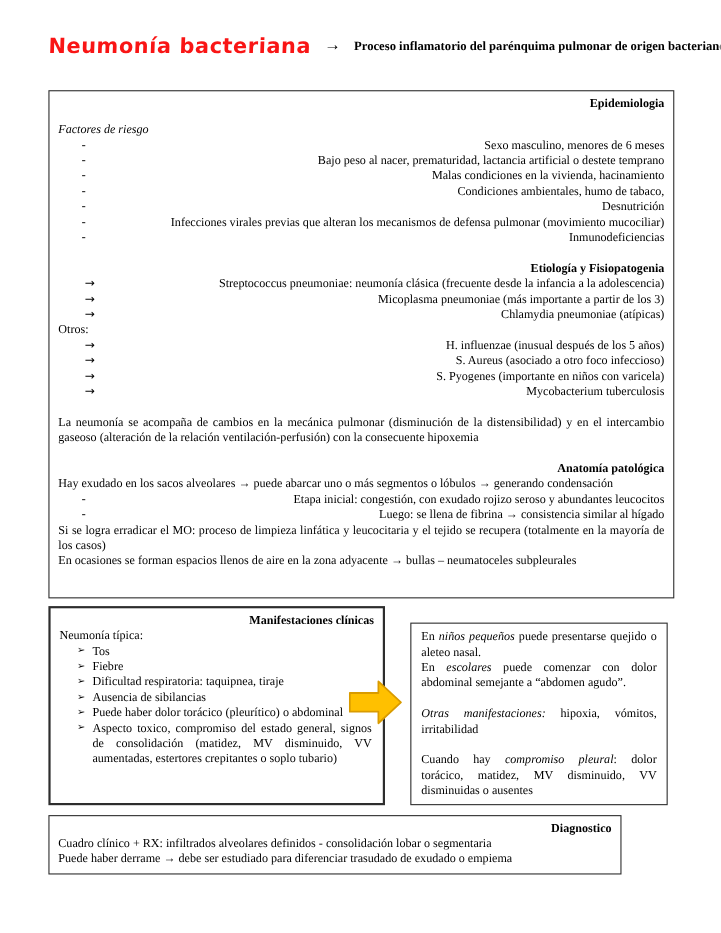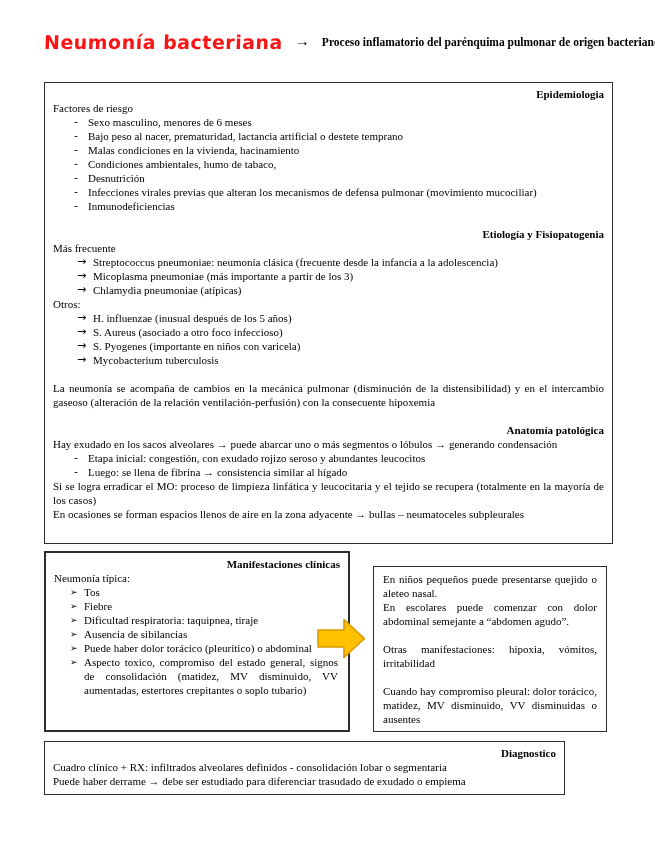--- a/index.html
+++ b/index.html
@@ -21,26 +21,26 @@
   .subtitle{font-weight:bold;font-size:11.5px;white-space:nowrap;}
   
   .box{border:1.5px solid #2d2d2d;background:#fff;box-sizing:border-box;padding:4px 8px;}
   #box-overview{left:44px;top:82px;width:569px;min-height:462px;}
   #box-manifest{left:44px;top:551px;width:306px;min-height:181px;border-width:2px;}
   #box-age{left:373px;top:566px;width:234px;min-height:157px;border-width:1.2px;padding:5px 9px;}
   #box-diag{left:44px;top:741px;width:521px;min-height:54px;}
   
   .heading{font-weight:bold;text-align:right;}
   .sp-before{margin-top:14px;}
-  .italic{}
+  .italic{font-style:italic;margin-top:10px;}
   .para{text-align:justify;}
   .li{display:flex;align-items:flex-start;}
   .li .mk{flex:none;width:14px;margin-left:21px;font-family:"DejaVu Sans",sans-serif;}
   .li.arr .mk{width:16px;margin-left:24px;}
-  .li .tx{flex:1;}
+  .li .tx{flex:1;text-align:right;}
   .chev .mk{font-size:9px;line-height:14px;}
   #box-manifest .li .mk{margin-left:16px;}
   #box-manifest .li .tx{text-align:justify;padding-right:2px;}
   .age-p{text-align:justify;}
   
   #big-arrow{left:317px;top:616px;width:49px;height:45px;}
 </style>
 </head>
 <body>
 
@@ -79,21 +79,20 @@
       <span class="mk">-</span>
       <span class="tx">Infecciones virales previas que alteran los mecanismos de defensa pulmonar (movimiento mucociliar)</span>
     </div>
   <div class="li dash">
       <span class="mk">-</span>
       <span class="tx">Inmunodeficiencias</span>
     </div>
 
   <div class="heading sp-before">Etiología y Fisiopatogenia</div>
 
-  <div>Más frecuente</div>
   <div class="li arr">
       <span class="mk">→</span>
       <span class="tx">Streptococcus pneumoniae: neumonía clásica (frecuente desde la infancia a la adolescencia)</span>
     </div>
 
   <div class="li arr">
       <span class="mk">→</span>
       <span class="tx">Micoplasma pneumoniae (más importante a partir de los 3)</span>
     </div>
   <div class="li arr">

